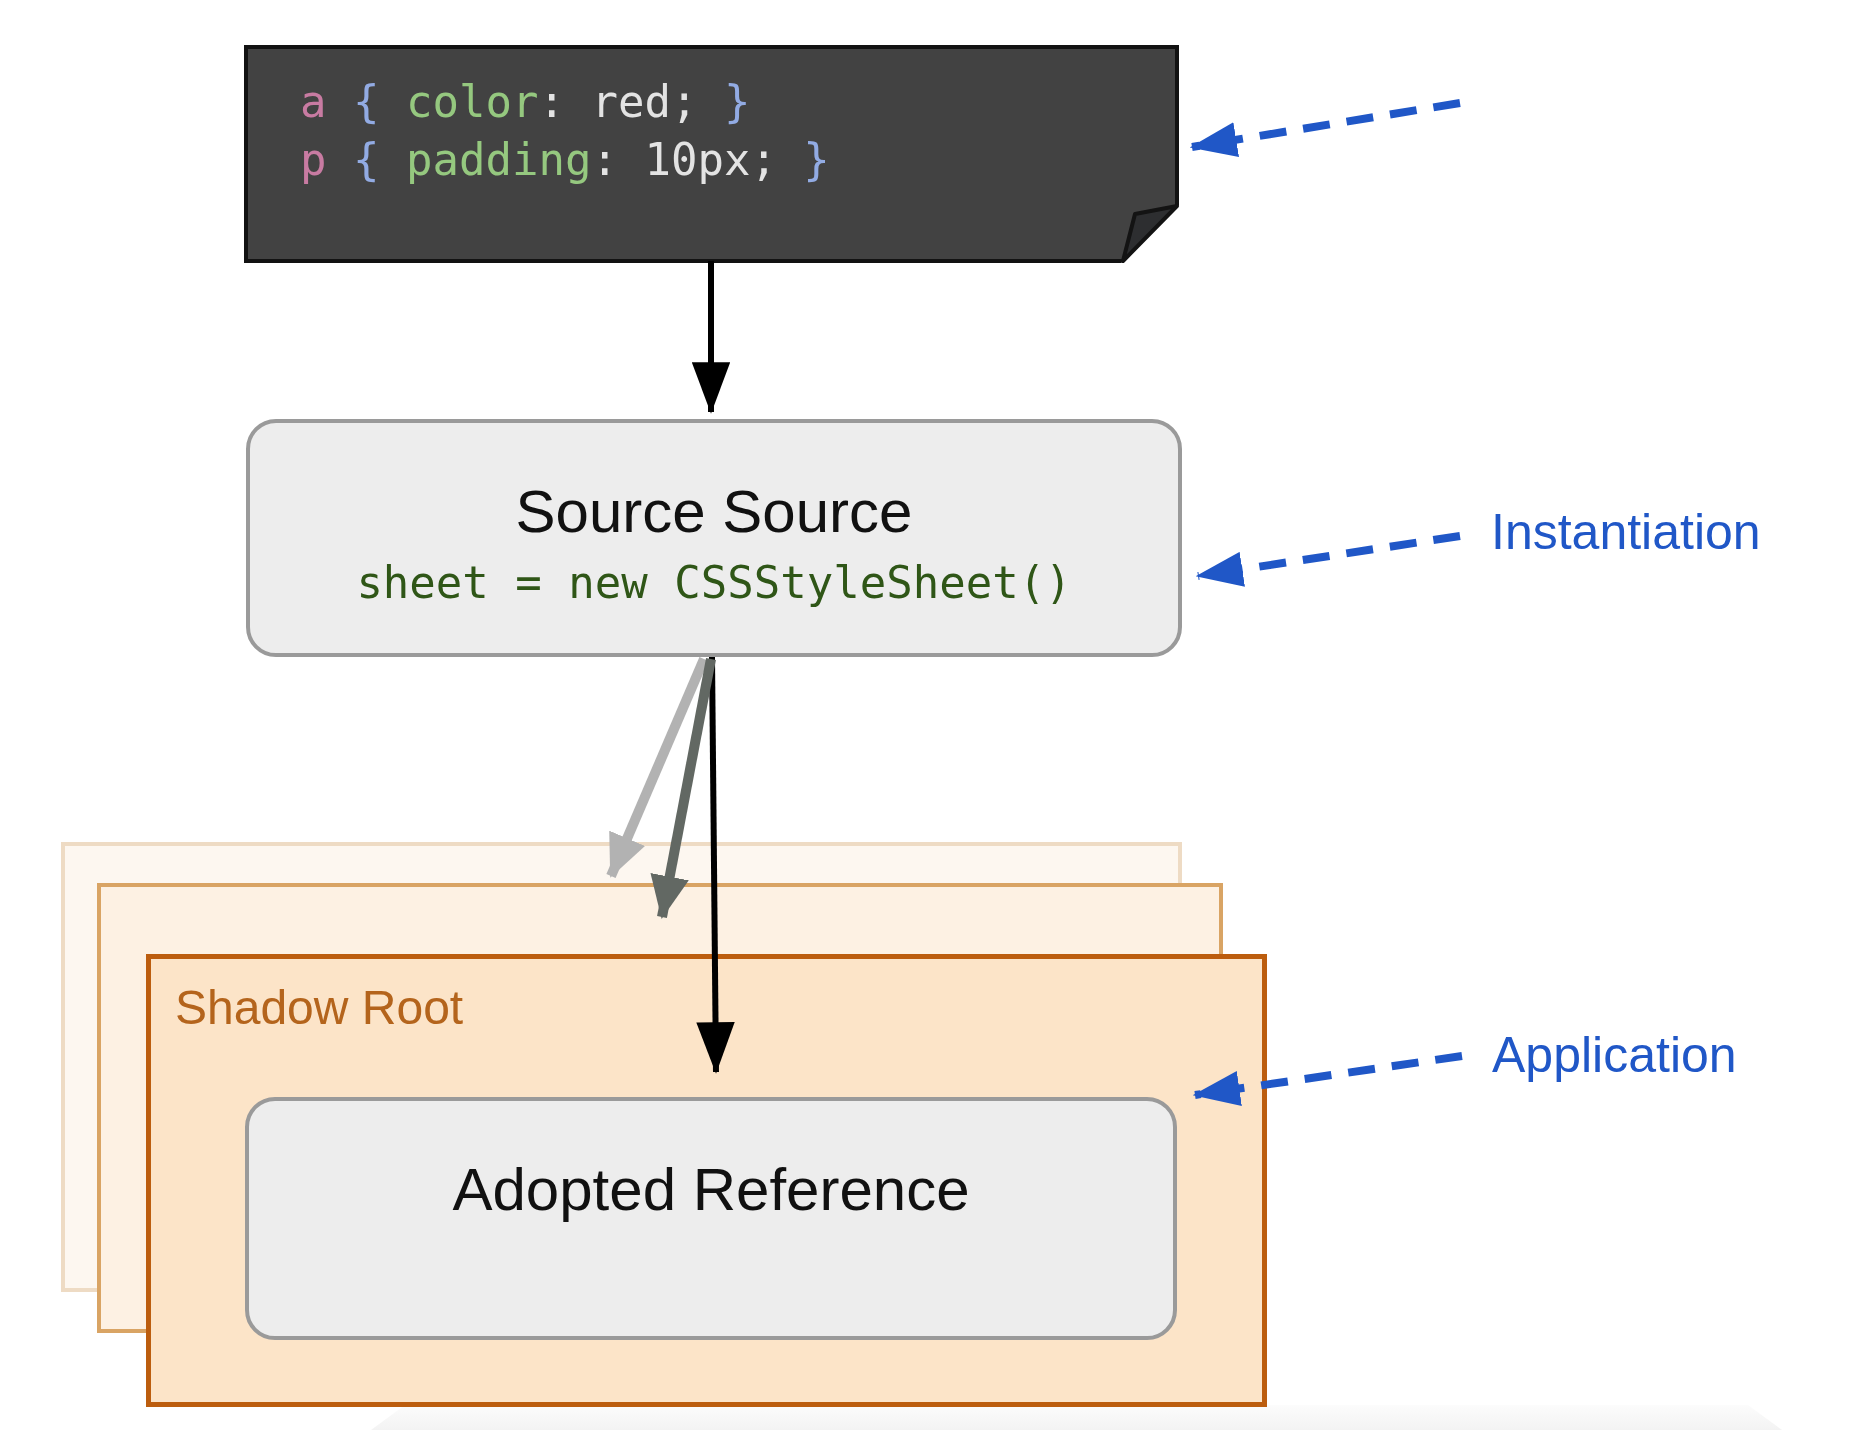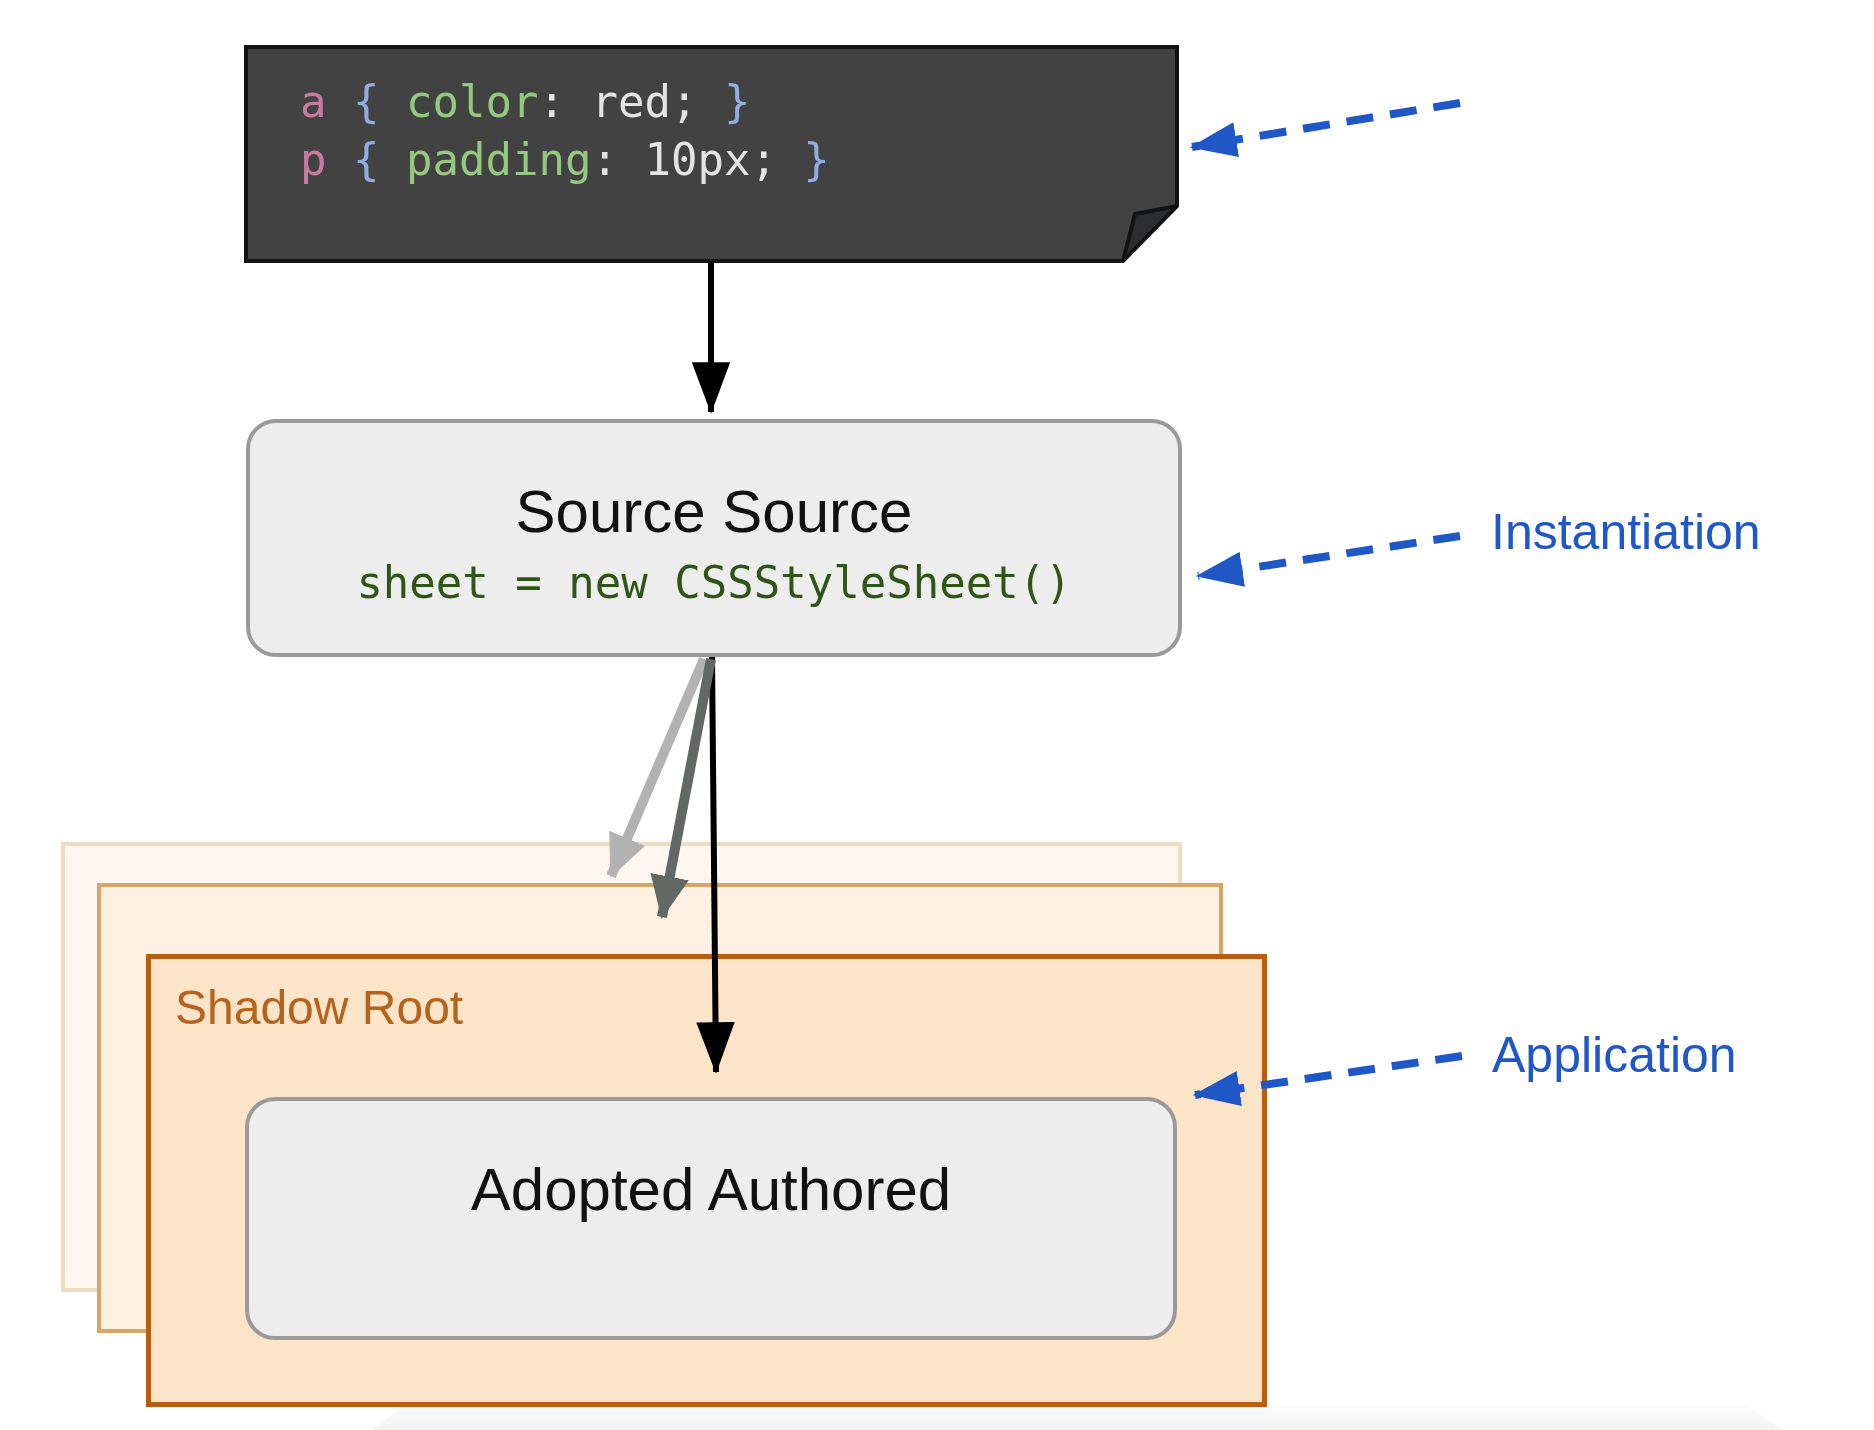--- a/index.html
+++ b/index.html
@@ -65,21 +65,21 @@
 
 <div class="canvas">
 
   <div class="bottom-strip"></div>
 
   <div class="stack stack-1"></div>
   <div class="stack stack-2"></div>
   <div class="stack stack-3">
     <div class="sr-label">Shadow Root</div>
     <div class="pill pill-adopted" style="left:94px; top:138px;">
-      <div class="pill-title">Adopted Authored</div>
+      <div class="pill-title">Adopted Reference</div>
     </div>
   </div>
 
   <div class="pill pill-source">
     <div class="pill-title">Source Source</div>
     <div class="pill-code">sheet = new CSSStyleSheet()</div>
   </div>
 
   <div class="note">
     <pre class="note-code"><span class="tk-sel">a</span><span class="tk-plain"> </span><span class="tk-brace">{</span><span class="tk-plain"> </span><span class="tk-prop">color</span><span class="tk-plain">: red; </span><span class="tk-brace">}</span>

